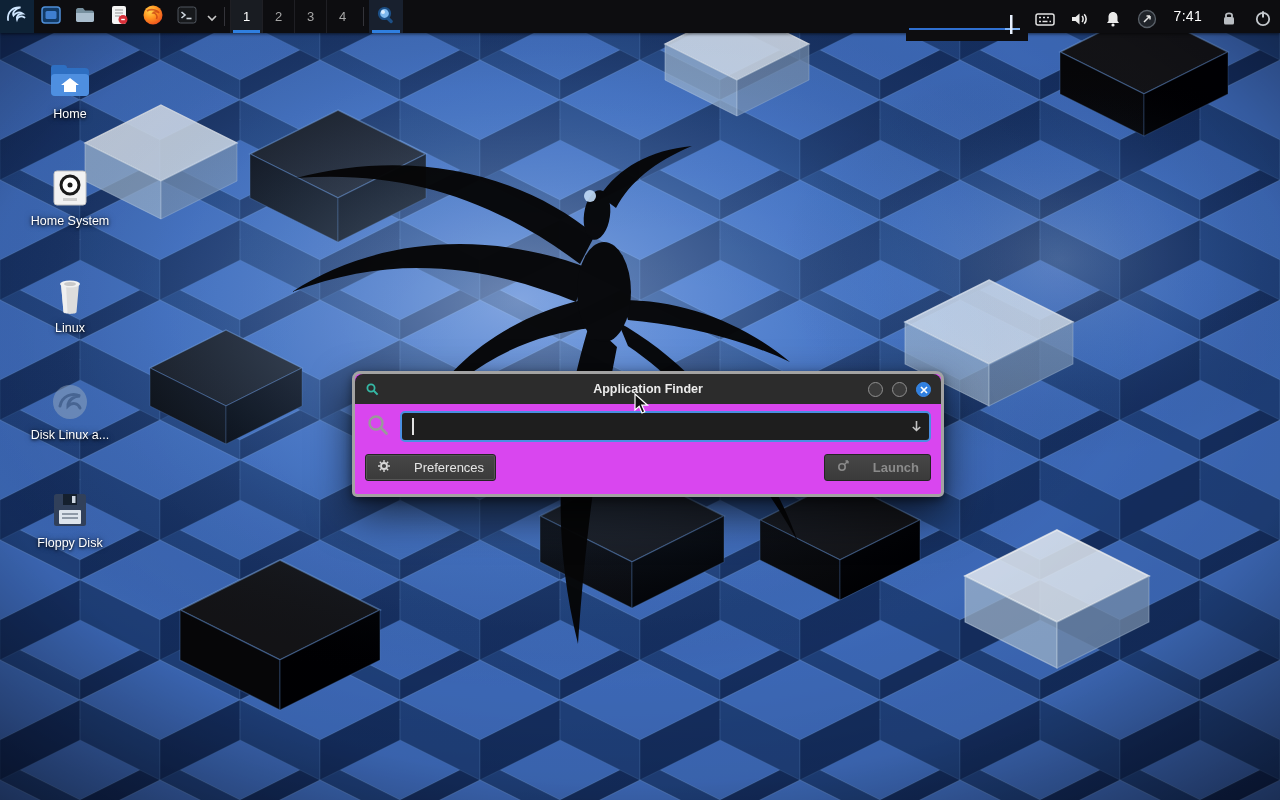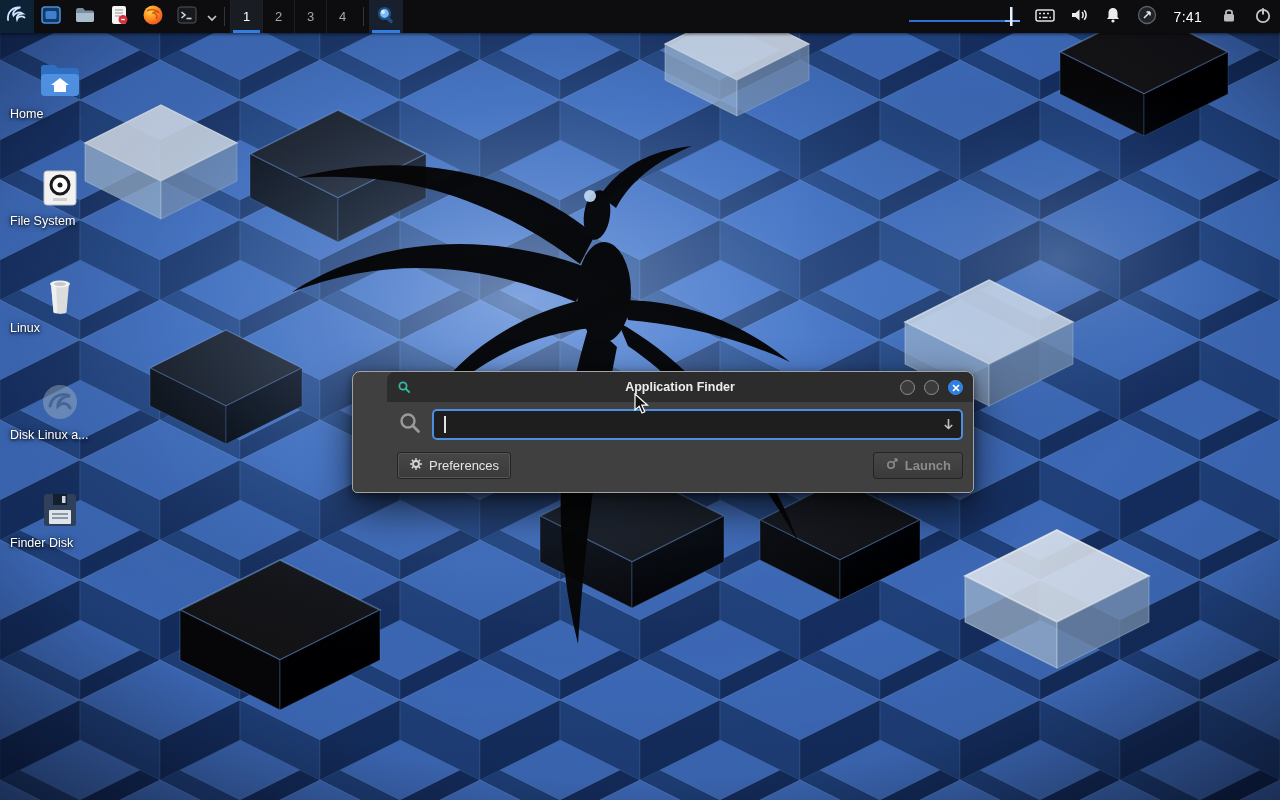--- a/index.html
+++ b/index.html
@@ -19,54 +19,53 @@
   .pitem.narrow{width:15px;}
   .pitem.kali{background:#0e2236;}
   .pitem.active{background:#18202e;}
   .pitem.active::after{content:"";position:absolute;left:3px;right:3px;bottom:0;height:3px;background:#2f7fe0;}
   .psep{width:1px;background:#34343a;margin:7px 5px;}
   .ws{width:31px;display:flex;align-items:center;justify-content:center;font-size:13px;color:#a6a6a6;
       border-left:1px solid #1f1f24;position:relative;}
   .ws:last-of-type{border-right:1px solid #1f1f24;}
   .ws.active{color:#ffffff;background:#191c22;}
   .ws.active::after{content:"";position:absolute;left:2px;right:2px;bottom:0;height:3px;background:#2f7fe0;}
-  .pright{margin-left:auto;display:flex;align-items:center;}
+  .pright{margin-left:auto;display:flex;align-items:flex-start;margin-top:8px;}
   .monitor{width:122px;height:33px;position:relative;}
   .clock{font-size:14px;color:#ffffff;padding:0 10px;letter-spacing:.3px;}
   
-  .ditem{position:absolute;left:10px;width:100px;z-index:5;cursor:default;}
+  .ditem{position:absolute;left:20px;width:100px;text-align:center;z-index:5;cursor:default;}
   .dglyph{height:46px;display:flex;align-items:center;justify-content:center;}
   .dlabel{margin-top:3px;font-size:12.5px;color:#ffffff;text-shadow:0 1px 3px rgba(0,0,0,.95),0 0 6px rgba(0,0,0,.6);}
   
   .finder{
     position:absolute;left:352px;top:371px;width:586px;z-index:40;
-    background:#404040;border:1px solid #a3a3a3;border-radius:8px 8px 5px 5px;
+    background:#d946ef;border:3px solid #a3a3a3;border-radius:8px 8px 5px 5px;
     box-shadow:0 18px 42px rgba(0,0,0,.65),0 3px 10px rgba(0,0,0,.5);
-    padding-left:34px;
   }
   .titlebar{height:30px;display:flex;align-items:center;position:relative;
     background:#2c2c2c;border-radius:8px 8px 0 0;}
   .tb-appicon{margin-left:10px;display:flex;z-index:1;}
   .tb-title{position:absolute;left:0;right:0;text-align:center;font-size:12.5px;font-weight:bold;color:#ececec;}
   .tb-btns{margin-left:auto;margin-right:10px;display:flex;gap:9px;z-index:1;}
   .circ{width:15px;height:15px;border-radius:50%;background:#3b3b3b;border:1.5px solid #8f8f8f;box-sizing:border-box;}
   .circ.close{background:#2f7fe0;border-color:#3b8ae8;display:flex;align-items:center;justify-content:center;}
   .fbody{padding:7px 10px 13px 10px;}
   .srow{display:flex;align-items:center;gap:9px;}
   .input-wrap{flex:1;position:relative;}
   .search-input{
     width:100%;box-sizing:border-box;height:31px;background:#1e1e1e;
     border:2px solid #4a8fe2;border-radius:5px;color:#fff;font-size:13px;
     padding:0 28px 0 10px;outline:none;font-family:"Liberation Sans",sans-serif;
   }
   .caret{position:absolute;left:12px;top:7px;width:1.5px;height:17px;background:#e2e2e2;}
   .combo-arrow{position:absolute;right:8px;top:8px;display:flex;}
   .brow{margin-top:12px;display:flex;justify-content:space-between;align-items:center;}
   .btn{
-    display:inline-flex;align-items:center;gap:6px;font-size:13px;color:#e5e5e5;
+    display:inline-flex;align-items:center;gap:23px;font-size:13px;color:#e5e5e5;
     background:linear-gradient(#474747,#3a3a3a);border:1px solid #242424;border-radius:3px;
     padding:4px 11px;cursor:default;
   }
   .btn.pref{box-shadow:0 0 0 1px #555 inset;}
   .btn.disabled{color:#8b8b8b;font-weight:bold;}
   
   .cursor{position:absolute;left:634px;top:393px;z-index:100;pointer-events:none;}
 </style>
 </head>
 <body>
@@ -332,21 +331,21 @@
 
 <div class="ditem" style="top:165px">
   <div class="dglyph">
     <svg width="40" height="40">
         <rect x="4" y="3" width="32" height="34" rx="3" fill="#f2f2f2" stroke="#c2c2c2"></rect>
         <circle cx="20" cy="17" r="9" fill="#ffffff" stroke="#1a1a1a" stroke-width="3"></circle>
         <circle cx="20" cy="17" r="2.5" fill="#1a1a1a"></circle>
         <rect x="13" y="30" width="14" height="3" fill="#cfcfcf"></rect>
       </svg>
   </div>
-  <div class="dlabel">File System</div>
+  <div class="dlabel">Home System</div>
 </div>
 
 <div class="ditem" style="top:272px">
   <div class="dglyph">
     <svg width="40" height="46">
         <path d="M11,12 L29,12 L26.5,40 C26.5,42.5 13.5,42.5 13.5,40 Z" fill="#dcdcdc"></path>
         <path d="M11,12 L16,12 L17.5,41 C15,41 13.7,40.8 13.5,40 Z" fill="#efefef"></path>
         <ellipse cx="20" cy="12" rx="10" ry="3.5" fill="#f1f1f1"></ellipse>
         <ellipse cx="20" cy="12" rx="6" ry="2" fill="#c8c8c8"></ellipse>
       </svg>
@@ -368,21 +367,21 @@
   <div class="dglyph">
     <svg width="40" height="40">
         <rect x="4" y="4" width="32" height="32" rx="2.5" fill="#31405a"></rect>
         <rect x="13" y="4" width="14" height="11" fill="#15202e"></rect>
         <rect x="22" y="6" width="3.5" height="7" fill="#cdd6e0"></rect>
         <rect x="9" y="20" width="22" height="14" rx="1" fill="#dde4ec"></rect>
         <rect x="12" y="23" width="16" height="2" fill="#8e99a6"></rect>
         <rect x="12" y="27" width="16" height="2" fill="#8e99a6"></rect>
       </svg>
   </div>
-  <div class="dlabel">Finder Disk</div>
+  <div class="dlabel">Floppy Disk</div>
 </div>
 
 <div class="finder">
   <div class="titlebar">
     <span class="tb-appicon">
       <svg width="15" height="15">
           <circle cx="6" cy="6" r="3.6" fill="none" stroke="#35b9a5" stroke-width="1.8"></circle>
           <line x1="8.8" y1="8.8" x2="12.6" y2="12.6" stroke="#35b9a5" stroke-width="2"></line>
         </svg>
     </span>

